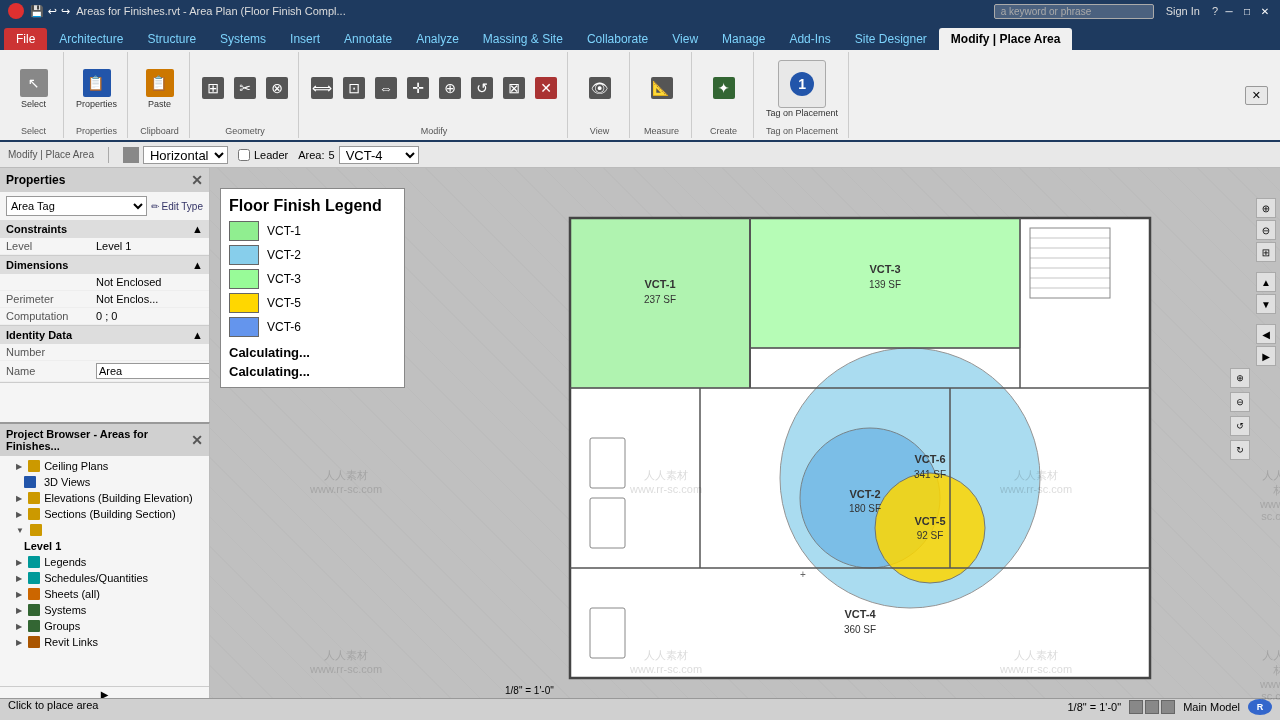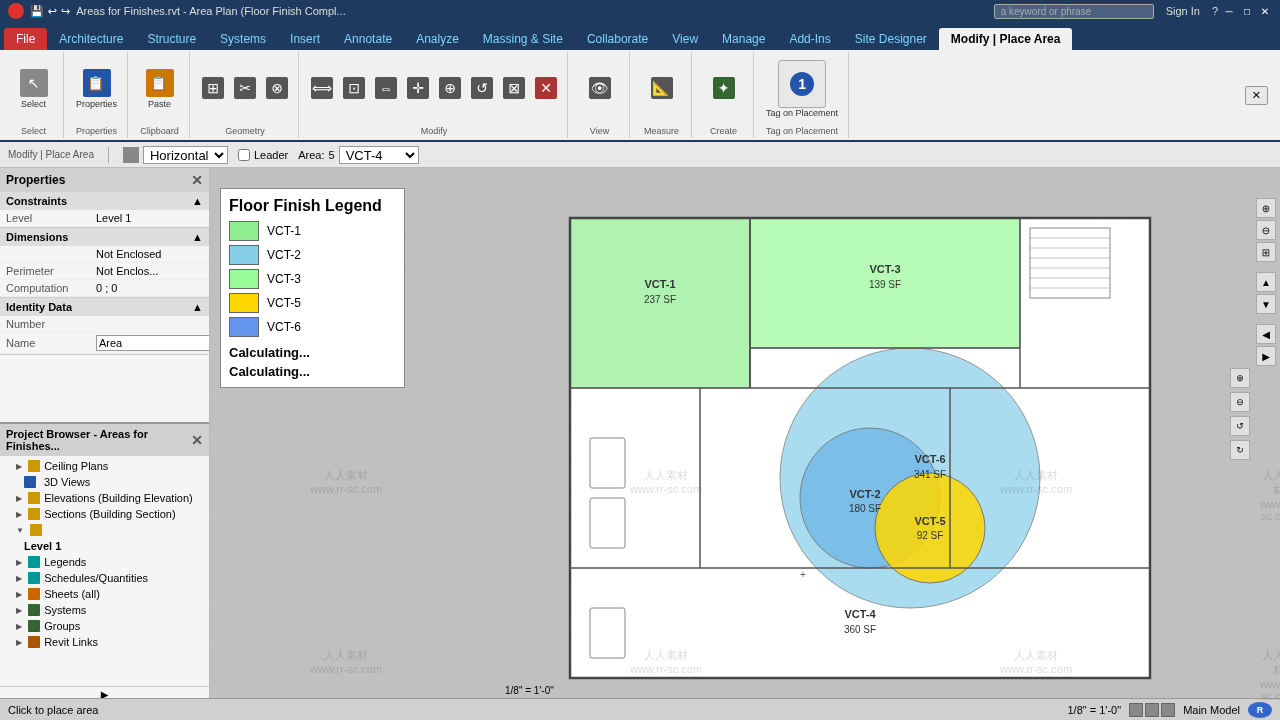--- a/index.html
+++ b/index.html
@@ -243,21 +243,21 @@
     .legend-title { font-size: 14px; font-weight: bold; margin-bottom: 6px; }
     .legend-item { display: flex; align-items: center; gap: 8px; margin: 4px 0; font-size: 12px; }
     .legend-swatch { width: 30px; height: 20px; border: 1px solid #666; }
 
     
     #status-bar {
       height: 22px;
       background: #d0d0d0;
       border-top: 1px solid #999;
       display: flex;
-      align-items: center;
+      align-items: flex-start;
       justify-content: space-between;
       padding: 0 8px;
       font-size: 11px;
       position: absolute;
       bottom: 0;
       left: 0;
       right: 0;
     }
     #status-left { display: flex; align-items: center; gap: 8px; }
     #status-right { display: flex; align-items: center; gap: 8px; }
@@ -481,20 +481,29 @@
 <div id="main" style="display:flex;height:556px;position:relative;">
 
   <div style="width:210px;display:flex;flex-direction:column;height:100%;position:relative;">
 
     <div id="properties-panel" style="position:relative;flex:1;">
       <div id="properties-header">
         <span>Properties</span>
         <span class="panel-close">✕</span>
       </div>
 
+      <div id="properties-type">
+        <select class="type-select">
+          <option>Area Tag</option>
+        </select>
+        <div class="edit-type-btn">
+          <span>✏</span>
+          <span>Edit Type</span>
+        </div>
+      </div>
 
       <div id="properties-content" style="height:200px;overflow-y:auto;">
 
 
         <div class="prop-section">
           <div class="prop-section-header">
             <span>Constraints</span>
             <span>▲</span>
           </div>
           <div class="prop-row">

